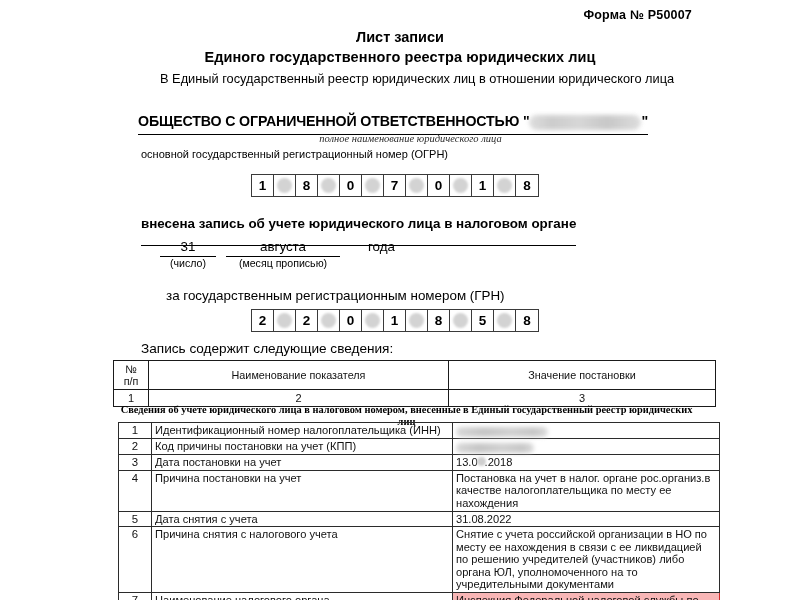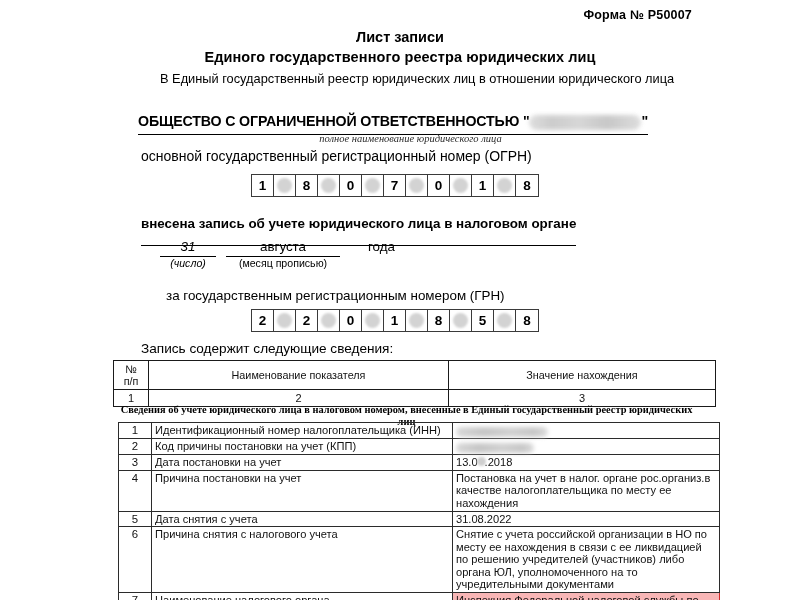--- a/index.html
+++ b/index.html
@@ -96,21 +96,21 @@
     font-size: 10.5px;
     font-style: italic;
     font-family: "Liberation Serif", serif;
     color: #2a2a2a;
   }
 
   .ogrn-label {
     position: absolute;
     top: 148px;
     left: 141px;
-    font-size: 14px;
+    font-size: 11px;
   }
 
   
   .boxes {
     position: absolute;
     display: flex;
     border: 1.2px solid #3a3a3a;
     background: #fff;
   }
   .boxes .cell {
@@ -173,21 +173,21 @@
   .date-field .cap {
     font-size: 10.6px;
     line-height: 13px;
     padding: 0 4px;
   }
   .date-suffix {
     font-size: 13.4px;
     line-height: 17px;
     margin-left: 18px;
   }
-  #df-day   { min-width: 56px; font-style: italic; }
+  #df-day   { min-width: 56px; }
   #df-month { min-width: 114px; }
   #df-year  { min-width: 60px; }
 
   .grn-label {
     position: absolute;
     top: 288px;
     left: 166px;
     font-size: 13.4px;
   }
 
@@ -393,21 +393,21 @@
   <div class="contains-label">Запись содержит следующие сведения:</div>
 
   <table class="tbl-head">
     <tbody>
       <tr class="row-h">
         <td class="c-num">
           <span>№</span><br>
           <span>п/п</span>
         </td>
         <td class="c-name">Наименование показателя</td>
-        <td class="c-val">Значение нахождения</td>
+        <td class="c-val">Значение постановки</td>
       </tr>
       <tr class="row-n">
         <td class="c-num">1</td>
         <td class="c-name">2</td>
         <td class="c-val">3</td>
       </tr>
     </tbody>
   </table>
 
   <div class="section-caption">Сведения об учете юридического лица в налоговом номером, внесенные в Единый государственный реестр юридических лиц</div>

